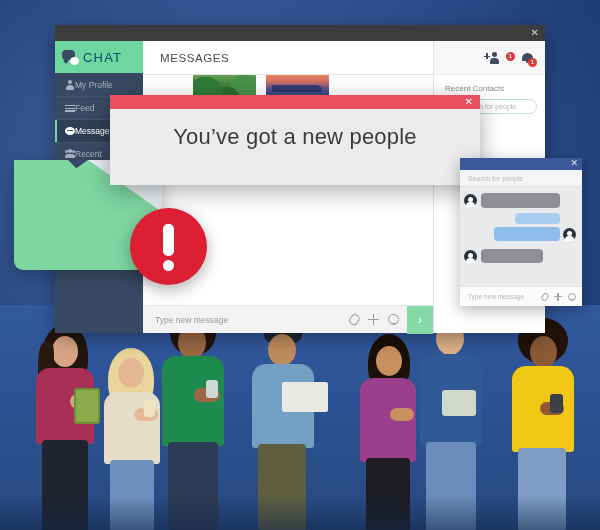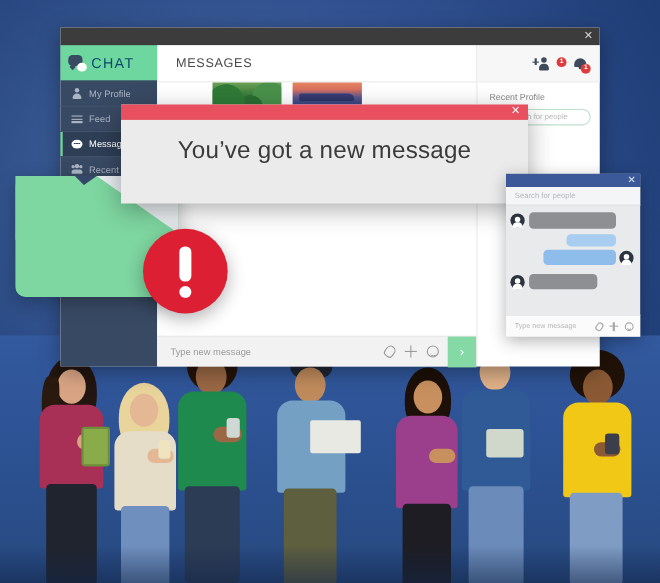--- a/index.html
+++ b/index.html
@@ -68,21 +68,21 @@
     content:""; position:absolute; left:2px; bottom:-3px; width:4px; height:4px;
     background:#394b63; transform:rotate(45deg);
   }
   #brand .logo .b2{
     position:absolute; right:0; bottom:0; width:9px; height:8px; border-radius:50%;
     background:#fff;
   }
   #brand .title{ color:#0c4a6e; font-size:13px; letter-spacing:1.2px; font-weight:300; }
 
   .nav-item{
-    height:23px; display:flex; align-items:center; gap:6px; padding-left:10px;
+    height:23px; display:flex; align-items:center; padding-left:10px;
     color:#a9b4c4; font-size:8.5px; position:relative; cursor:pointer;
   }
   .nav-item + .nav-item{ border-top:1px solid #42546d; }
   .nav-item.active{ background:#2e3e55; color:#ffffff; }
   .nav-item.active:before{
     content:""; position:absolute; left:0; top:0; bottom:0; width:2px; background:#6ed79f;
   }
   .nav-ico{ width:10px; height:10px; flex:none; position:relative; }
   
   .ico-person .h{ position:absolute; left:3px; top:0; width:4px;height:4px;border-radius:50%;background:currentColor;}
@@ -457,21 +457,21 @@
           <span class="ico-env"></span>
           <span class="badge">1</span>
         </span>
         <span class="hicon ico-bell">
           <i class="bdy"></i>
             <i class="cl"></i>
           <span class="badge">1</span>
         </span>
       </div>
 
-      <div class="section-label">Recent Profile</div>
+      <div class="section-label">Recent Contacts</div>
 
       <div class="search">
         <span class="ico-mag"></span>
         <span>Search for people</span>
       </div>
 
       <div class="contact-row">
         <span class="av">
             <i class="h"></i>
             <i class="b"></i>
@@ -488,21 +488,21 @@
   <div class="flapR"></div>
   <div class="vmask">
     <div class="vfold"></div>
   </div>
 </div>
 
 <div id="modal">
   <div class="bar">
     <span class="x">✕</span>
   </div>
-  <div class="headline">You’ve got a new message</div>
+  <div class="headline">You’ve got a new people</div>
 </div>
 
 <div id="alert-icon">
   <div class="bang"></div>
   <div class="dot"></div>
 </div>
 
 <div id="chat-popup">
   <div class="bar">
     <span class="x">✕</span>

